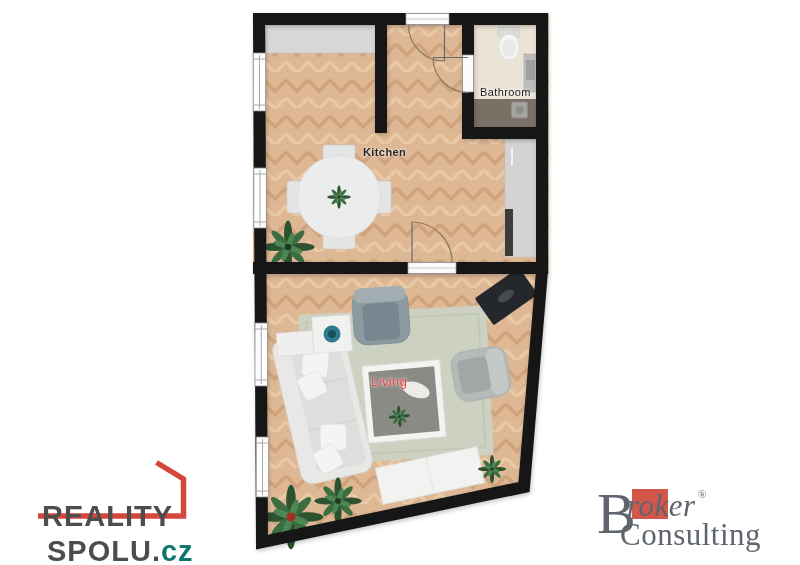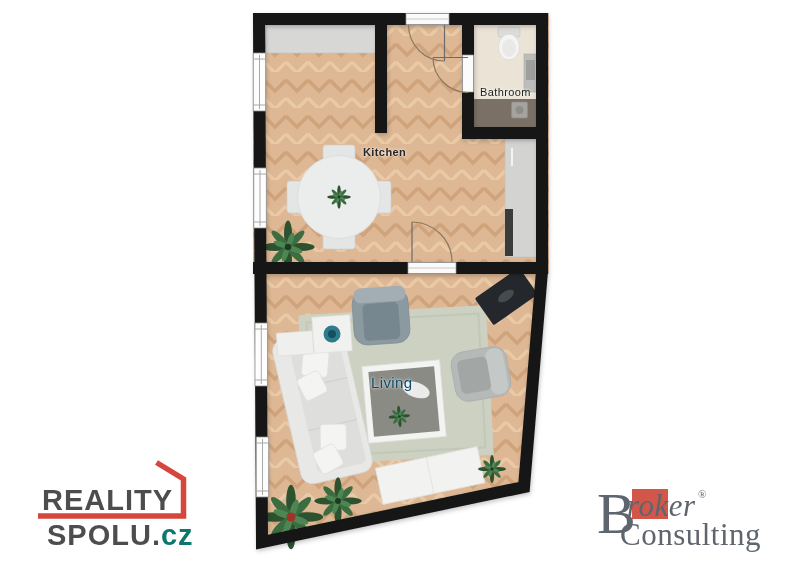--- a/index.html
+++ b/index.html
@@ -8,23 +8,23 @@
     font-family:"Liberation Sans",sans-serif;
   }
   .plan-svg{position:absolute;left:0;top:0;}
   .room-label{
     position:absolute;color:#262626;font-size:11px;letter-spacing:.4px;
     text-shadow:0 0 2px rgba(255,255,255,.85),0 0 4px rgba(255,255,255,.6);
     white-space:nowrap;
   }
   .label-kitchen{left:363px;top:146px;font-weight:bold;}
   .label-bathroom{left:480px;top:66px;color:#1b1b1b;margin-top:20px;}
-  .label-living{left:371px;top:374px;font-size:15px;color:#0c4a6e;text-align:right;}
+  .label-living{left:371px;top:374px;font-size:13px;color:#ef4444;text-align:right;}
   
-  .reality-logo{position:absolute;left:0;top:0;width:220px;height:110px;}
+  .reality-logo{position:absolute;left:0;top:16px;width:220px;height:110px;}
   .reality-line1{
     position:absolute;left:42px;top:486px;font-weight:700;font-size:29px;line-height:1;
     color:#4d4d4d;letter-spacing:1px;
   }
   .reality-line2{
     position:absolute;left:47px;top:521px;font-weight:700;font-size:29px;line-height:1;
     color:#4d4d4d;letter-spacing:1px;
   }
   .reality-tld{color:#0f766e;}
   

